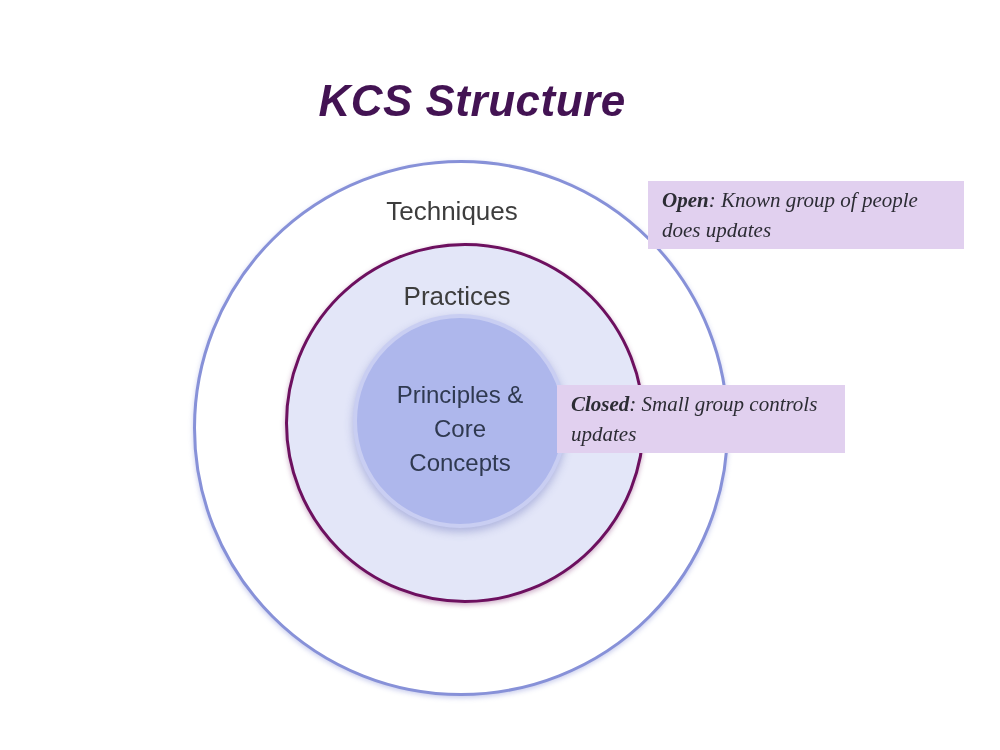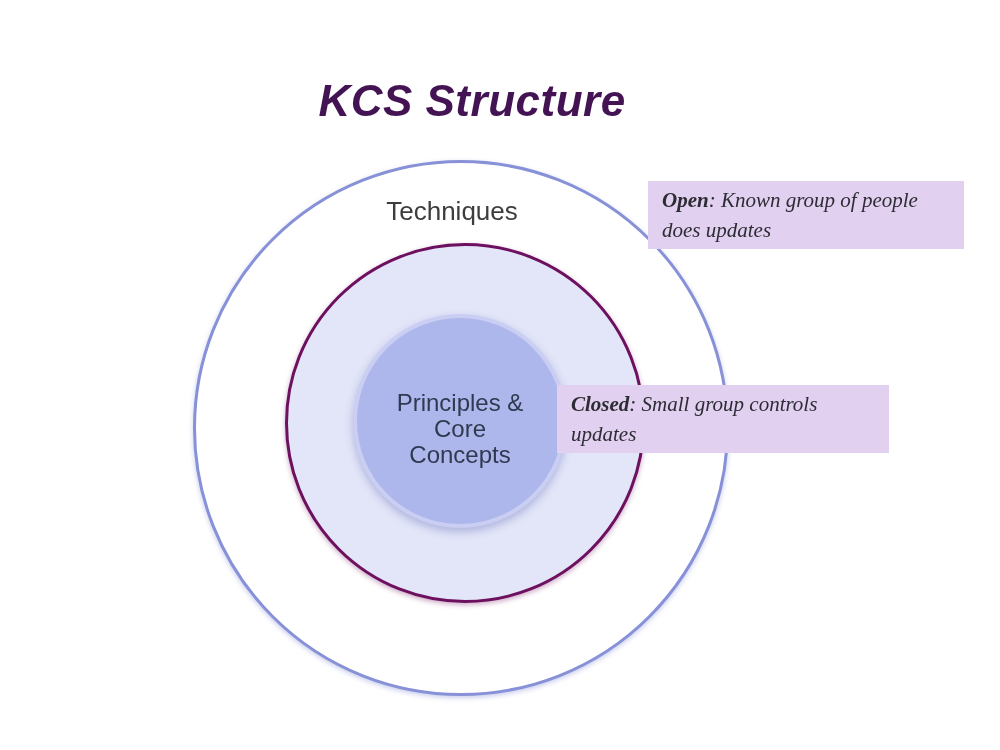--- a/index.html
+++ b/index.html
@@ -62,21 +62,21 @@
     display: flex;
     align-items: center;
     justify-content: center;
   }
   .inner-label {
     display: block;
     width: 150px;
     padding-top: 16px;
     text-align: center;
     font-size: 24px;
-    line-height: 26px;
+    line-height: 34px;
     color: #2f3950;
   }
   .ring-label {
     position: absolute;
     transform: translateX(-50%);
     font-size: 26px;
     color: #3d3d3d;
     white-space: nowrap;
   }
   .ring-label.techniques { left: 452px; top: 196px; }
@@ -97,39 +97,40 @@
   }
   .callout.open {
     left: 648px;
     top: 181px;
     width: 316px;
     height: 68px;
   }
   .callout.closed {
     left: 557px;
     top: 385px;
-    width: 332px;
+    width: 288px;
     height: 68px;
   }
 </style>
 </head>
 <body>
 
 <div class="canvas">
 
   <h1 class="title">KCS Structure</h1>
 
   <div class="circle outer"></div>
 
   <div class="circle middle"></div>
 
   <div class="circle inner">
     <span class="inner-label">Principles &amp; Core Concepts</span>
   </div>
 
   <div class="ring-label techniques">Techniques</div>
 
+  <div class="ring-label practices">Practices</div>
 
   <div class="callout open"><span class="term">Open</span><span>: Known group of people does updates</span></div>
 
   <div class="callout closed"><span class="term">Closed</span><span>: Small group controls updates</span></div>
 
 </div>
 
 </body></html>

